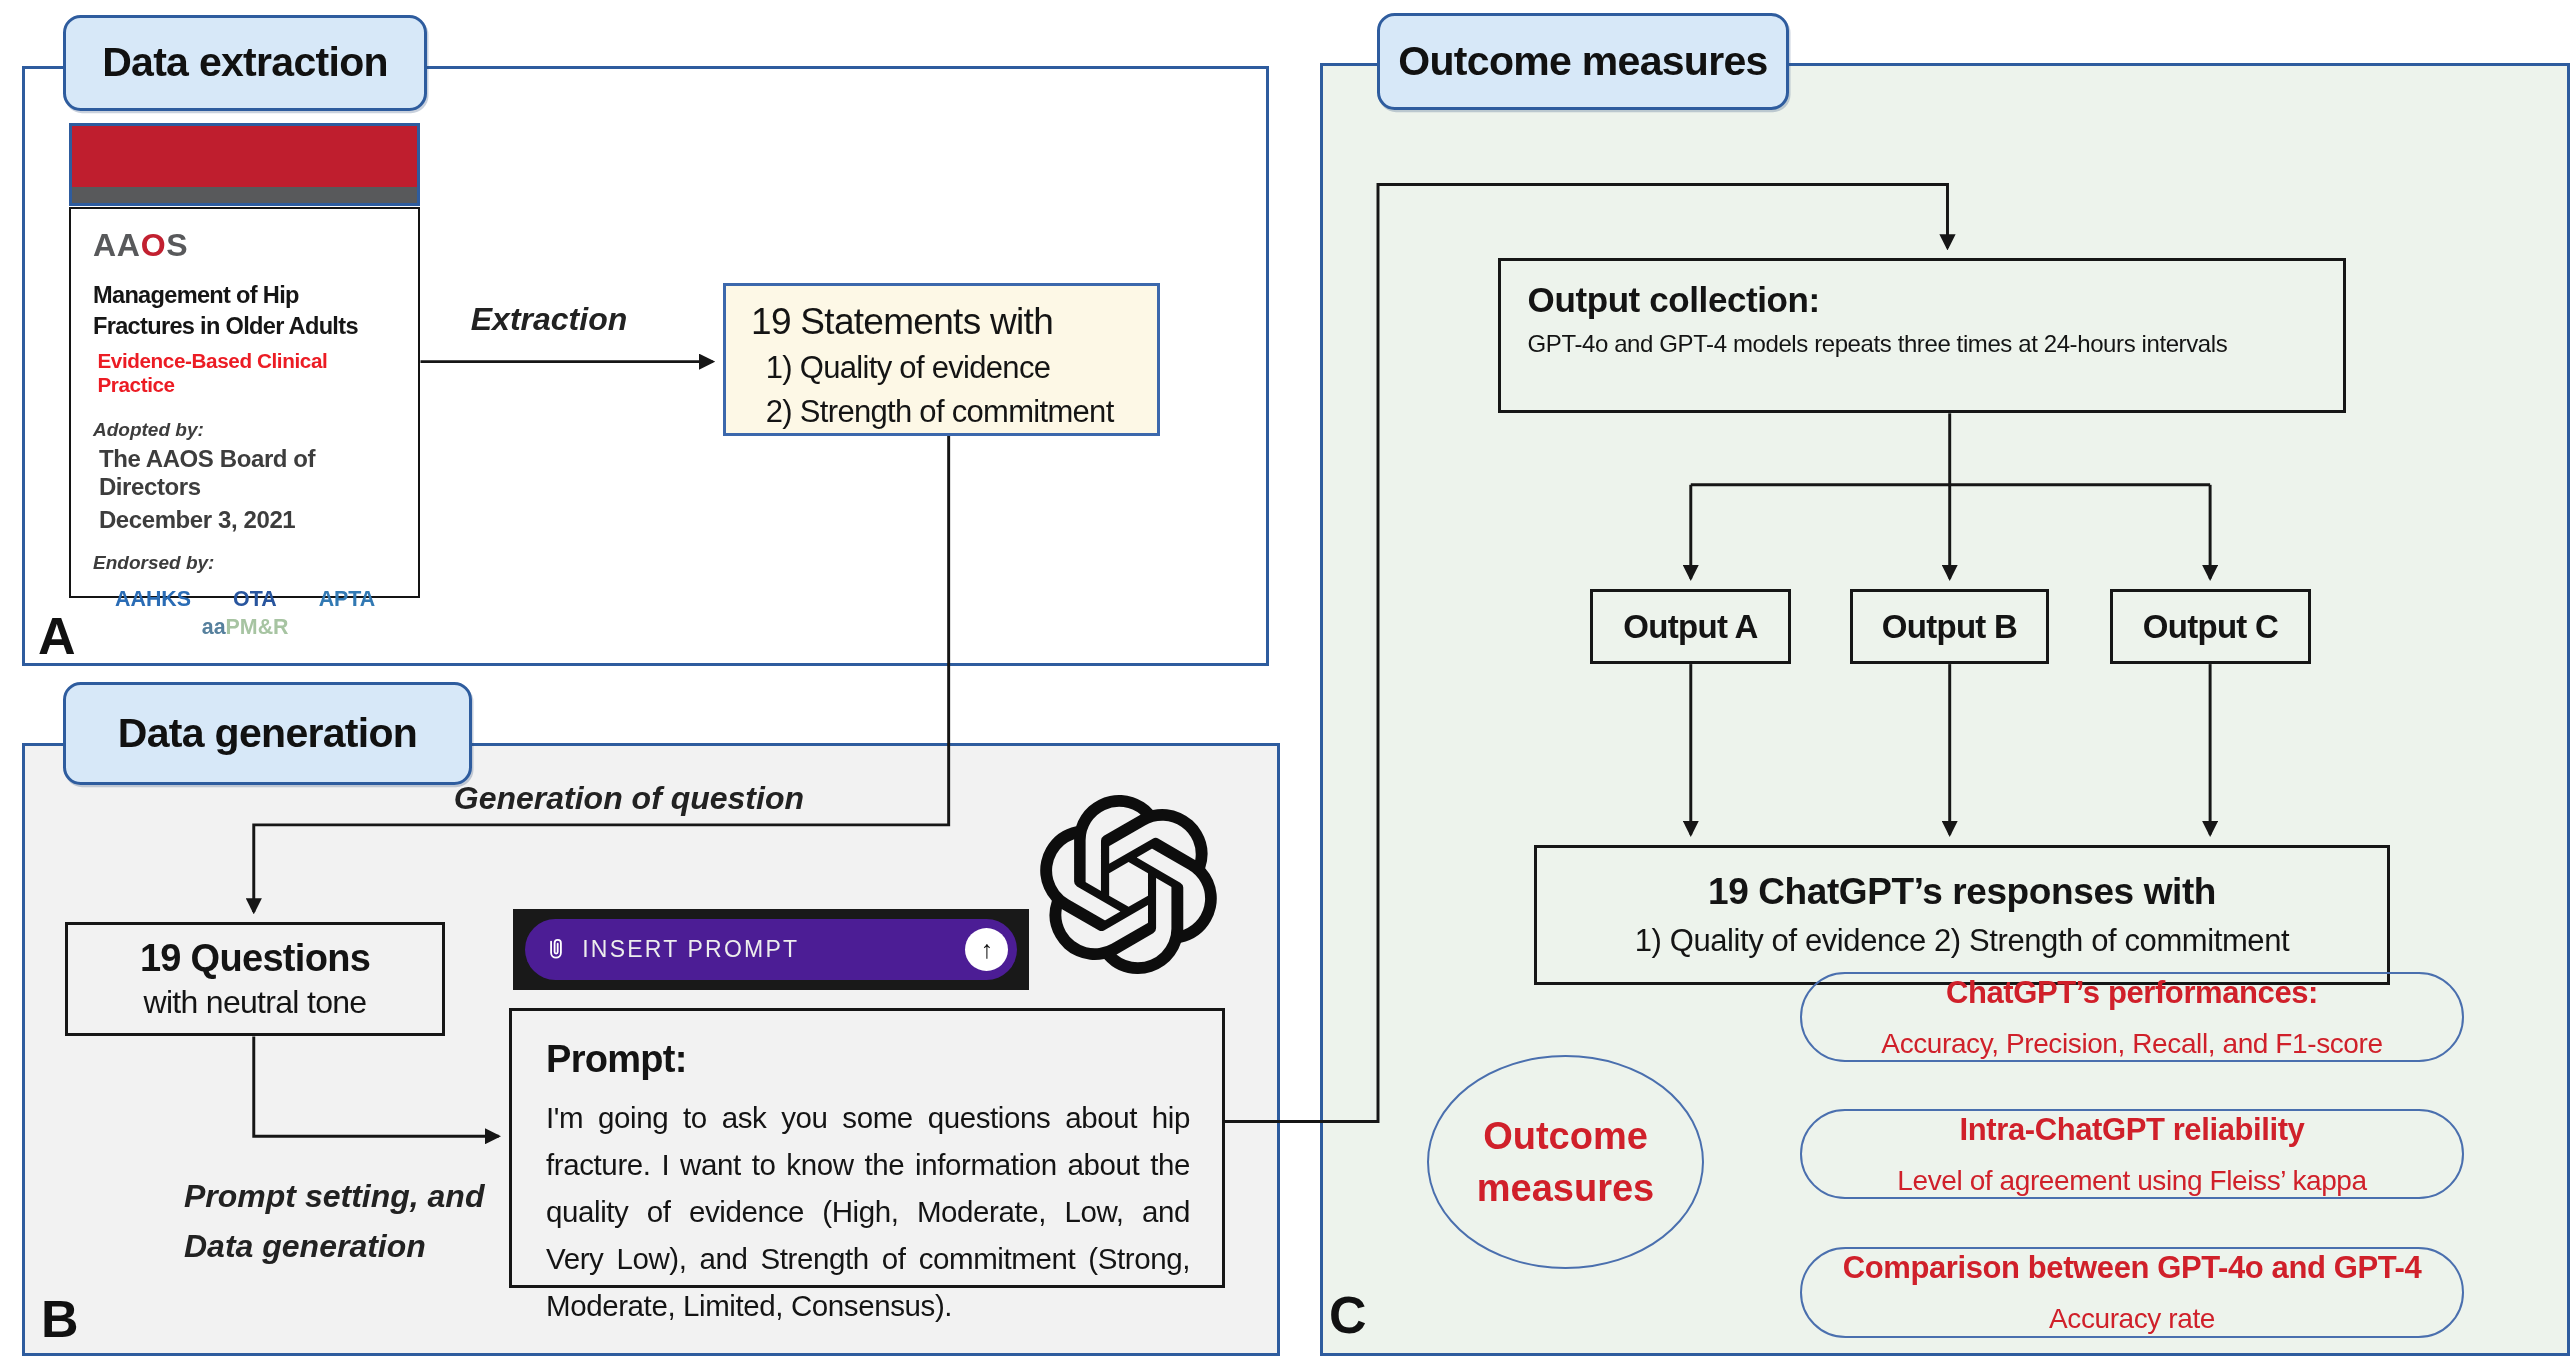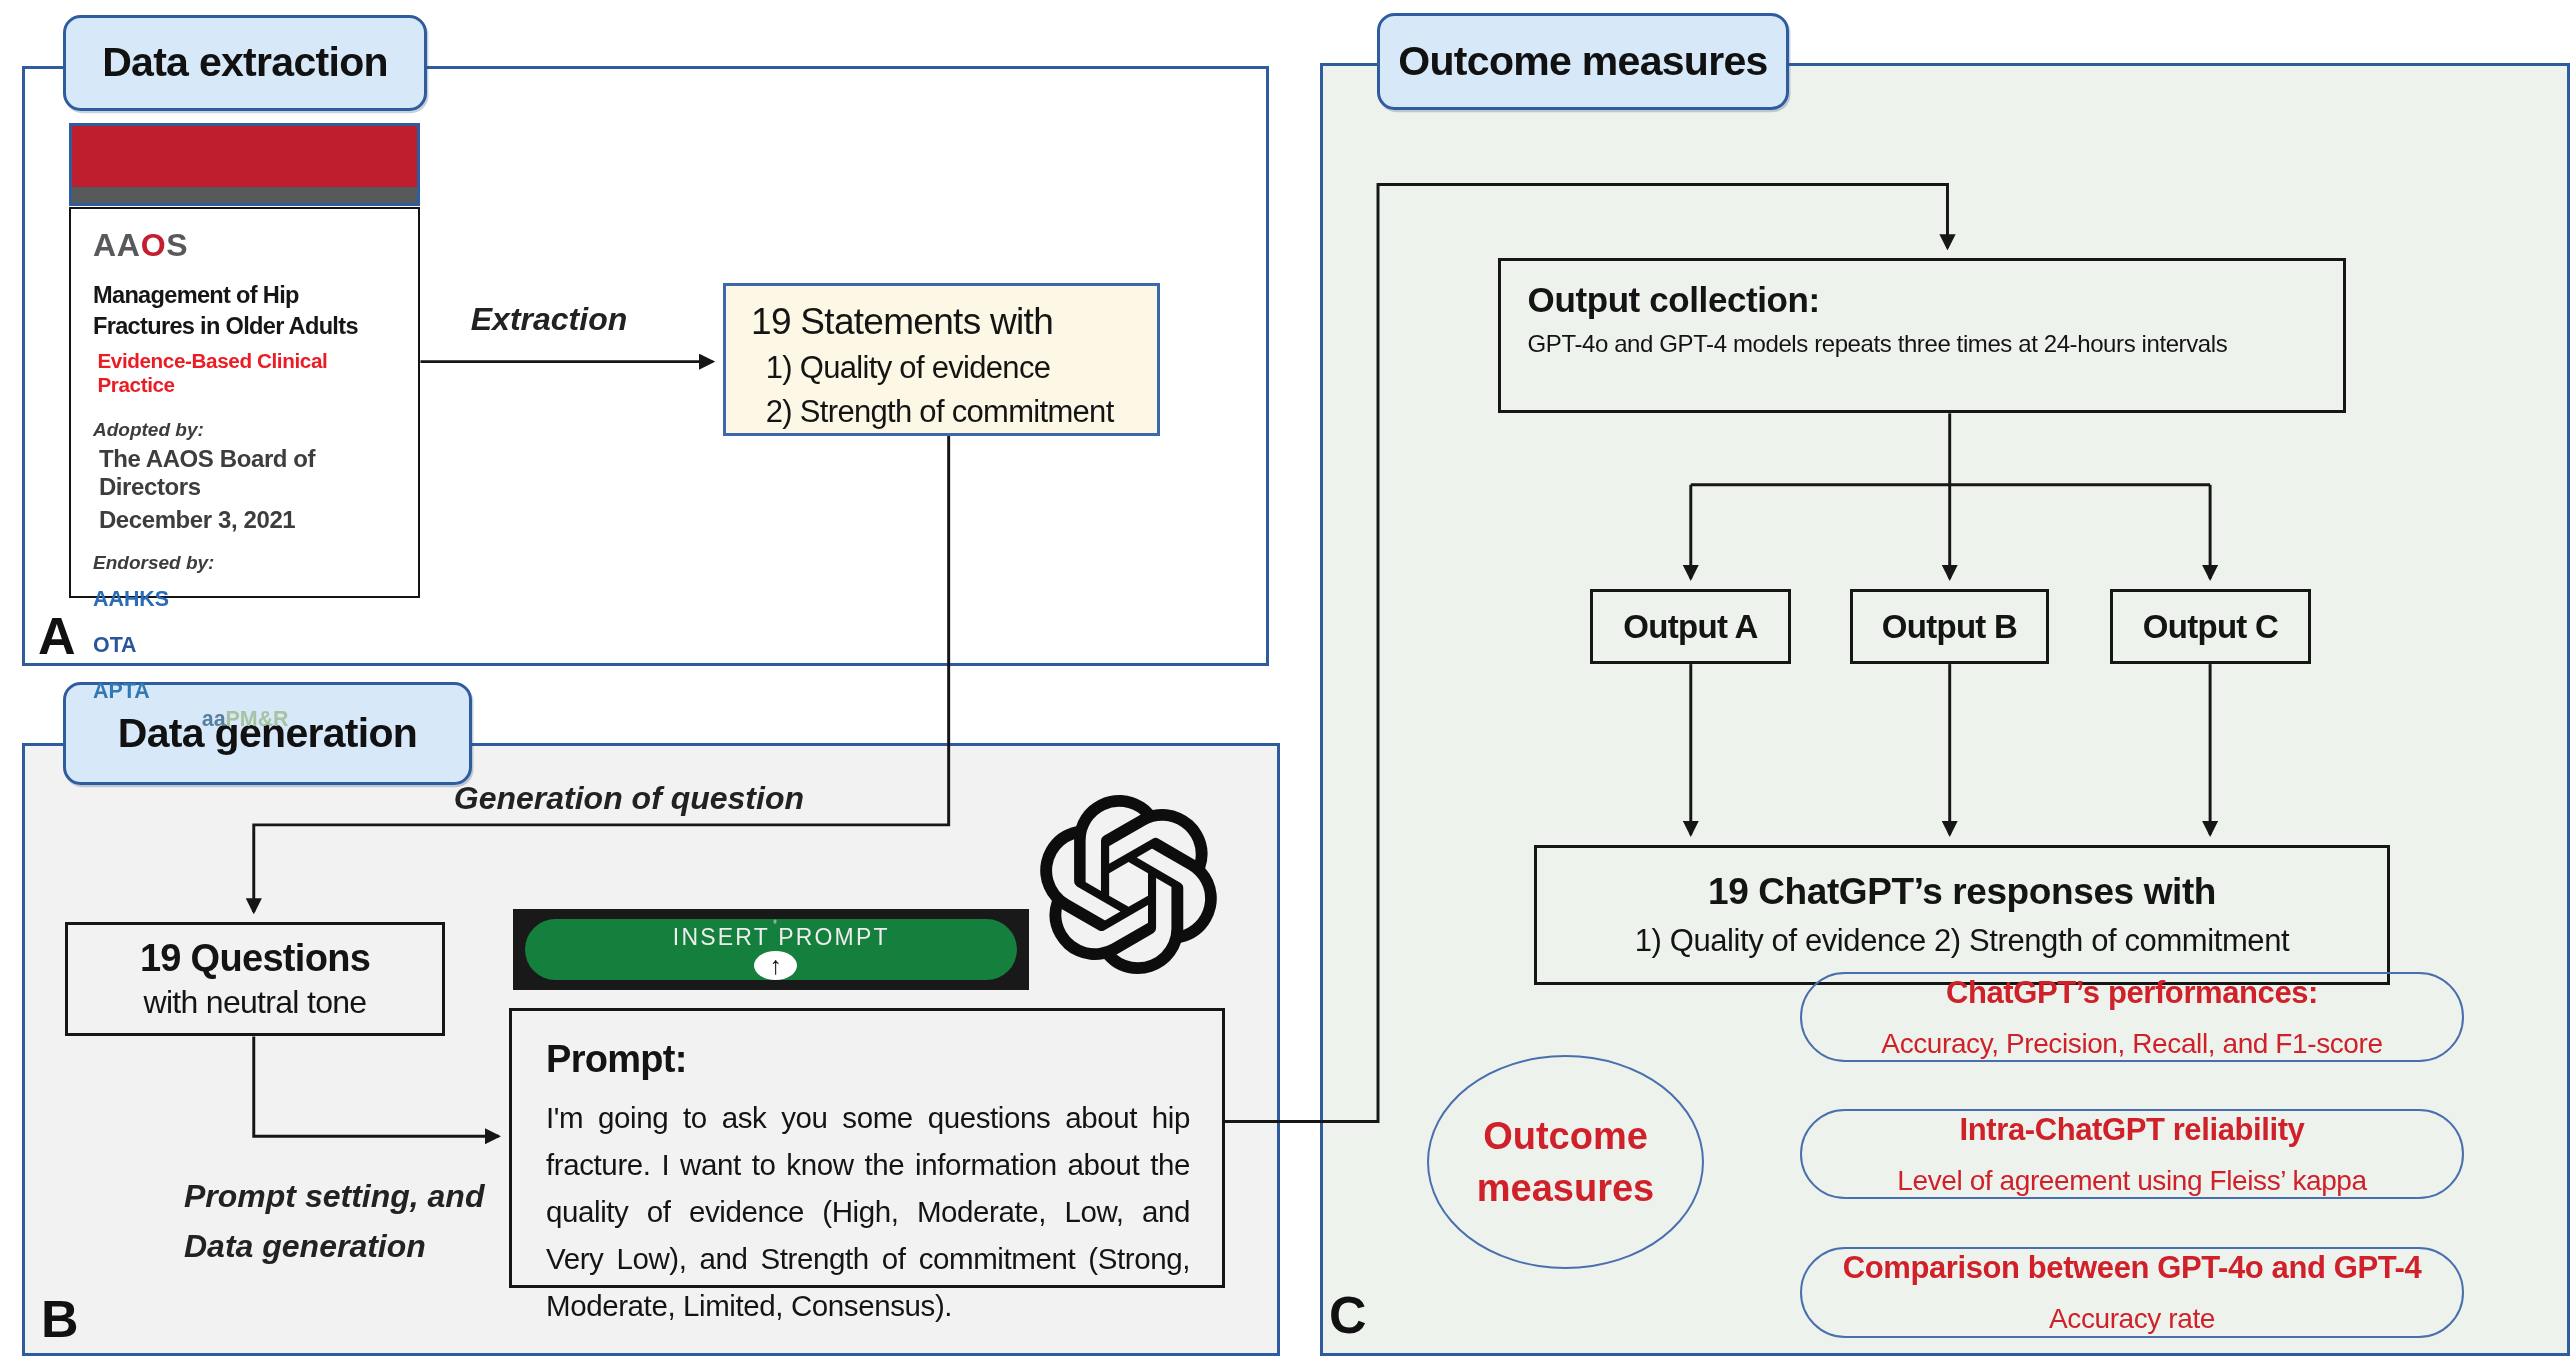--- a/index.html
+++ b/index.html
@@ -22,32 +22,32 @@
   .cover-banner{position:absolute;box-sizing:border-box;border:3px solid #2e5c9e;background:#bf1e2e;display:flex;flex-direction:column;justify-content:flex-end;}
   .cover-stripe{height:16px;background:#58595b;}
   .cover-body{position:absolute;box-sizing:border-box;border:2.2px solid #141414;background:#ffffff;padding:17.7px 20.7px 0 22px;}
   .aaos-logo{font-size:32px;font-weight:bold;letter-spacing:0.7px;color:#58595b;}
   .aaos-logo .o{color:#c22030;}
   .cover-title{margin-top:16px;font-size:23.6px;font-weight:bold;line-height:31px;letter-spacing:-0.7px;color:#161616;}
   .cover-red{margin-top:7.4px;margin-left:4.4px;font-size:20.7px;font-weight:bold;letter-spacing:-0.4px;color:#ec1c24;}
   .cover-adopted{margin-top:22px;font-size:19px;color:#3d3d3d;}
   .cover-meta{margin-left:5.9px;margin-top:4.4px;font-size:24px;font-weight:bold;color:#3d3d3d;letter-spacing:-0.4px;}
   .cover-endorsed{margin-top:17.7px;font-size:19px;color:#3d3d3d;}
-  .endorse-row{margin-top:13.3px;display:flex;justify-content:center;gap:21px;font-size:21.4px;font-weight:bold;flex-direction:column;}
+  .endorse-row{margin-top:13.3px;display:flex;justify-content:center;gap:42px;font-size:21.4px;font-weight:bold;}
   .pmr-row{margin-top:3px;text-align:center;font-size:21.4px;font-weight:bold;}
   
   .statements{background:#fdf8e6;border:3.7px solid #3c68ac;padding:14.8px 19px 0 25px;box-sizing:border-box;}
   .statements .t{font-size:37px;font-weight:normal;letter-spacing:-0.7px;}
   .statements .i{font-size:31px;margin-top:7.4px;margin-left:14.8px;letter-spacing:-0.7px;}
   
   .qbox{background:#f2f2f2;display:flex;flex-direction:column;align-items:center;justify-content:center;}
   .qbox .t{font-size:38px;font-weight:bold;letter-spacing:-0.7px;}
   .qbox .s{font-size:32px;margin-top:4.4px;letter-spacing:-0.7px;}
   .insertbar{position:absolute;background:#191919;box-sizing:border-box;}
-  .insertpill{position:absolute;left:11.8px;right:11.8px;top:9.6px;bottom:9.6px;background:#15803d;border-radius:32px;display:flex;align-items:center;padding:0 8.9px 0 17.7px;flex-direction:column;}
+  .insertpill{position:absolute;left:11.8px;right:11.8px;top:9.6px;bottom:9.6px;background:#4c1d95;border-radius:32px;display:flex;align-items:center;padding:0 8.9px 0 17.7px;}
   .insertpill .lbl{color:#ededed;font-size:23px;letter-spacing:2.2px;margin-left:11.8px;flex:1;}
   .sendbtn{width:43px;height:43px;border-radius:50%;background:#ffffff;display:flex;align-items:center;justify-content:center;font-size:25px;font-weight:bold;color:#111;}
   .promptbox{background:#f2f2f2;padding:26.6px 32px 0 34px;box-sizing:border-box;}
   .promptbox .t{font-size:38px;font-weight:bold;letter-spacing:-0.7px;}
   .promptbox .b{margin-top:13.3px;font-size:29.5px;line-height:47px;letter-spacing:-0.4px;text-align:justify;}
   
   .collection{padding:19px 22px 0 26.6px;box-sizing:border-box;}
   .collection .t{font-size:35px;font-weight:bold;letter-spacing:-0.4px;}
   .collection .s{font-size:24px;margin-top:10.3px;letter-spacing:-0.4px;}
   .outbox{display:flex;align-items:center;justify-content:center;font-size:33px;font-weight:bold;letter-spacing:-0.7px;}

